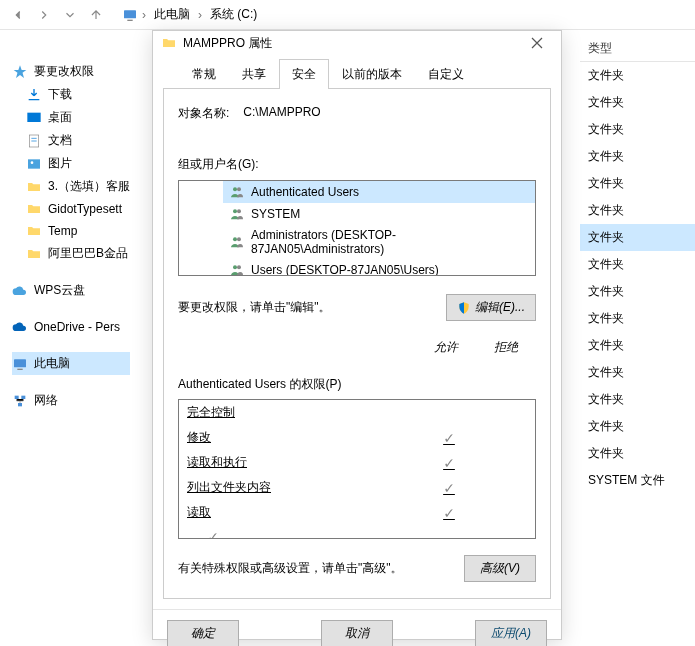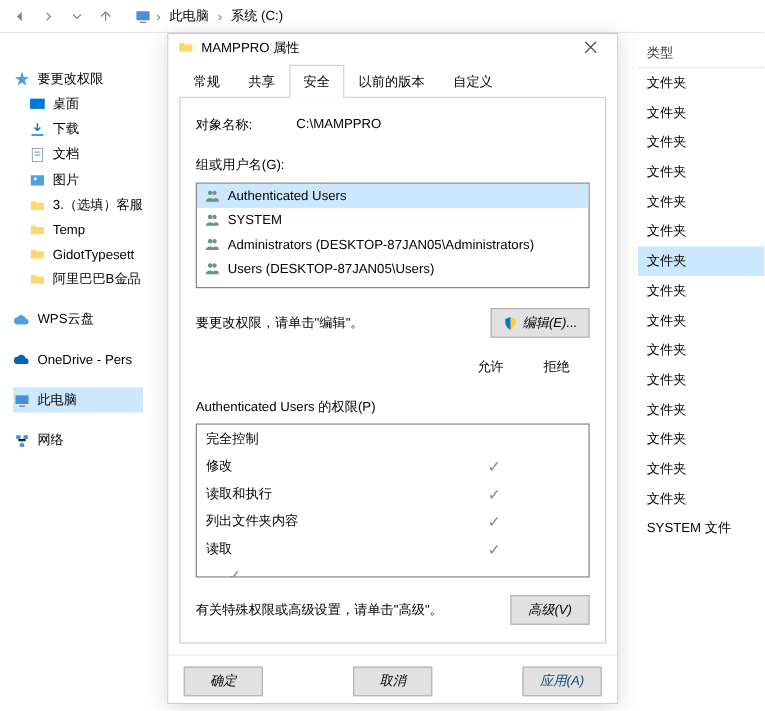--- a/index.html
+++ b/index.html
@@ -30,44 +30,44 @@
 .type-cell { padding: 5px 8px; color: #000; }
 .type-cell.selected { background: #cce8ff; }
 
 
 .dialog { position: absolute; left: 152px; top: 30px; width: 410px; height: 610px; background: #fff; border: 1px solid #ccc; box-shadow: 0 4px 20px rgba(0,0,0,0.15); display: flex; flex-direction: column; }
 .dlg-title { height: 32px; display: flex; align-items: center; padding: 0 8px; }
 .dlg-title-icon { width: 16px; height: 16px; margin-right: 6px; }
 .dlg-title-text { flex: 1; color: #000; }
 .dlg-close { width: 32px; height: 24px; display: flex; align-items: center; justify-content: center; cursor: pointer; color: #555; }
 
-.tabbar { display: flex; padding: 0 10px; margin-top: 4px; }
+.tabbar { display: flex; padding: 0 10px; margin-top: 4px; margin-left: 16px; }
 .tab { padding: 6px 12px; border: 1px solid transparent; border-bottom: none; cursor: pointer; color: #000; }
 .tab.active { border-color: #ccc; background: #fff; position: relative; z-index: 2; }
 .tab-body { border: 1px solid #ccc; margin: -1px 10px 10px 10px; padding: 16px 14px; flex: 1; display: flex; flex-direction: column; position: relative; z-index: 1; }
 
-.row-obj { display: flex; gap: 40px; margin-bottom: 20px; }
+.row-obj { display: flex; gap: 14px; margin-bottom: 34px; }
 .lbl { color: #000; }
 
 .group-label { margin-bottom: 7px; }
 .userlist { border: 1px solid #7a7a7a; height: 96px; overflow: auto; }
-.user-row { display: flex; align-items: center; gap: 6px; padding: 3px 6px; cursor: pointer; }
+.user-row { display: flex; align-items: center; gap: 6px; padding: 3px 6px; cursor: pointer; margin-left: 44px; }
 .user-row.selected { background: #cce8ff; }
 .user-icon { width: 16px; height: 16px; }
 
 .edit-row { display: flex; align-items: center; margin: 18px 0; }
 .edit-row .txt { flex: 1; }
 .btn { border: 1px solid #adadad; background: #e1e1e1; padding: 4px 10px; cursor: pointer; display: inline-flex; align-items: center; gap: 4px; min-width: 72px; justify-content: center; font-style: italic; }
 .btn.disabled { color: #0c4a6e; }
 
 .perm-header { display: flex; margin-bottom: 6px; }
 .perm-header .name { flex: 1; margin-top: 37px; }
-.perm-header .col { width: 60px; text-align: center; }
+.perm-header .col { width: 60px; text-align: center; font-style: italic; }
 .perm-box { border: 1px solid #7a7a7a; height: 140px; overflow-y: scroll; }
-.perm-row { display: flex; padding: 4px 8px; align-items: center; }
+.perm-row { display: flex; padding: 4px 8px; align-items: center; text-decoration: underline; }
 .perm-row .pname { flex: 1; }
 .perm-row .pcol { width: 52px; text-align: center; color: #888; }
 
 .adv-row { display: flex; align-items: center; margin-top: 16px; }
 .adv-row .txt { flex: 1; }
 
 .dlg-buttons { display: flex; justify-content: space-between; gap: 8px; padding: 10px 14px; border-top: 1px solid #e5e5e5; }
 
 .shield-icon { width: 14px; height: 14px; }
 .check { font-size: 14px; }
@@ -117,32 +117,32 @@
         <span class="side-icon">
             <svg viewBox="0 0 24 24">
               <path fill="#4aa3df" d="M12 2l2.5 7h7l-5.7 4.3L18 21l-6-4.5L6 21l2.2-7.7L2.5 9h7z"></path>
             </svg>
           </span>
         <span class="side-label">要更改权限</span>
       </div>
       <div class="side-item" style="padding-left:14px">
         <span class="side-icon">
             <svg viewBox="0 0 24 24">
+              <path fill="#0078d7" d="M12 3v10m0 0l-4-4m4 4l4-4M4 19h16" stroke="#0078d7" stroke-width="2"></path>
+            </svg>
+          </span>
+        <span class="side-label">下载</span>
+      </div>
+      <div class="side-item" style="padding-left:14px">
+        <span class="side-icon">
+            <svg viewBox="0 0 24 24">
               <rect x="2" y="4" width="20" height="14" fill="#0078d7"></rect>
             </svg>
           </span>
         <span class="side-label">桌面</span>
-      </div>
-      <div class="side-item" style="padding-left:14px">
-        <span class="side-icon">
-            <svg viewBox="0 0 24 24">
-              <path fill="#0078d7" d="M12 3v10m0 0l-4-4m4 4l4-4M4 19h16" stroke="#0078d7" stroke-width="2"></path>
-            </svg>
-          </span>
-        <span class="side-label">下载</span>
       </div>
       <div class="side-item" style="padding-left:14px">
         <span class="side-icon">
             <svg viewBox="0 0 24 24">
               <rect x="5" y="3" width="14" height="18" fill="#fff" stroke="#888"></rect>
               <line x1="8" y1="8" x2="16" y2="8" stroke="#0078d7"></line>
               <line x1="8" y1="12" x2="16" y2="12" stroke="#0078d7"></line>
             </svg>
           </span>
         <span class="side-label">文档</span>
@@ -163,29 +163,29 @@
             </svg>
           </span>
         <span class="side-label">3.（选填）客服</span>
       </div>
       <div class="side-item" style="padding-left:14px">
         <span class="side-icon">
             <svg viewBox="0 0 24 24">
               <path fill="#ffd86b" d="M3 6h6l2 2h10v10H3z"></path>
             </svg>
           </span>
+        <span class="side-label">GidotTypesett</span>
+      </div>
+      <div class="side-item" style="padding-left:14px">
+        <span class="side-icon">
+            <svg viewBox="0 0 24 24">
+              <path fill="#ffd86b" d="M3 6h6l2 2h10v10H3z"></path>
+            </svg>
+          </span>
         <span class="side-label">Temp</span>
-      </div>
-      <div class="side-item" style="padding-left:14px">
-        <span class="side-icon">
-            <svg viewBox="0 0 24 24">
-              <path fill="#ffd86b" d="M3 6h6l2 2h10v10H3z"></path>
-            </svg>
-          </span>
-        <span class="side-label">GidotTypesett</span>
       </div>
       <div class="side-item" style="padding-left:14px">
         <span class="side-icon">
             <svg viewBox="0 0 24 24">
               <path fill="#ffd86b" d="M3 6h6l2 2h10v10H3z"></path>
             </svg>
           </span>
         <span class="side-label">阿里巴巴B金品</span>
       </div>
     </div>

